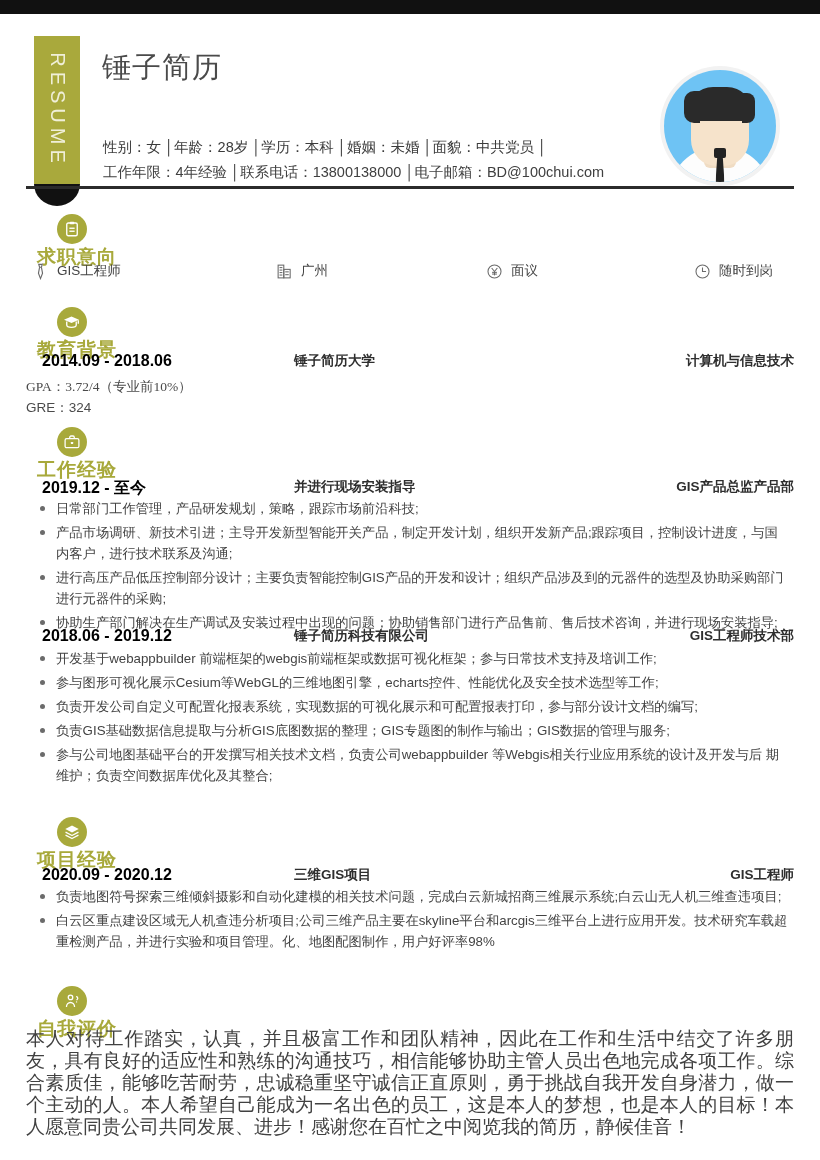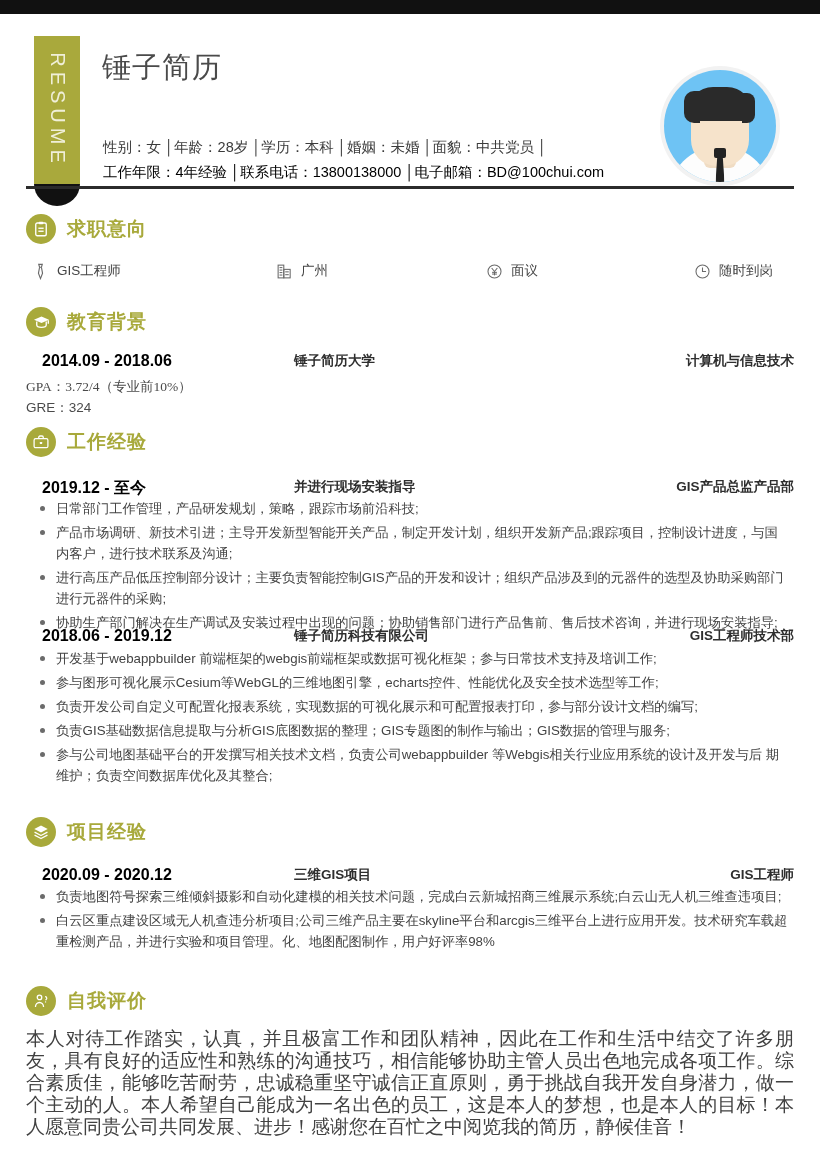--- a/index.html
+++ b/index.html
@@ -61,21 +61,21 @@
   .hdr-slogan {
     position: absolute; left: 103px; top: 82px;
     font-size: 13.5px; color: #555; letter-spacing: .3px;
   }
   .hdr-line1 {
     position: absolute; left: 103px; top: 124px;
     font-size: 14.5px; color: #3b3b3b; white-space: nowrap;
   }
   .hdr-line2 {
     position: absolute; left: 103px; top: 149px;
-    font-size: 14.5px; color: #000000; white-space: nowrap;
+    font-size: 14.5px; color: #404040; white-space: nowrap;
   }
 
   
   .avatar {
     position: absolute; left: 664px; top: 56px;
     width: 112px; height: 112px; border-radius: 50%;
     background: #6ec3f4;
     overflow: hidden;
     box-shadow: 0 0 0 4px #f2f2f2;
   }
@@ -110,21 +110,21 @@
     position: absolute; left: 50%; bottom: 0px; transform: translateX(-50%);
     width: 9px; height: 26px; background: #232323;
     clip-path: polygon(20% 0, 80% 0, 100% 100%, 0 100%);
   }
   .av-knot {
     position: absolute; left: 50%; bottom: 24px; transform: translateX(-50%);
     width: 12px; height: 10px; background: #232323; border-radius: 2px;
   }
 
   
-  .sec-head { position: absolute; display: flex; align-items: center; }
+  .sec-head { position: absolute; display: flex; align-items: center; flex-direction: column; }
   .sec-badge {
     width: 30px; height: 30px; border-radius: 50%;
     background: #a8a93b;
     display: flex; align-items: center; justify-content: center;
     flex: none;
   }
   .sec-badge svg { display: block; }
   .sec-title {
     margin-left: 11px; font-size: 19px; font-weight: 700;
     color: #a8a93b; letter-spacing: 1px;

